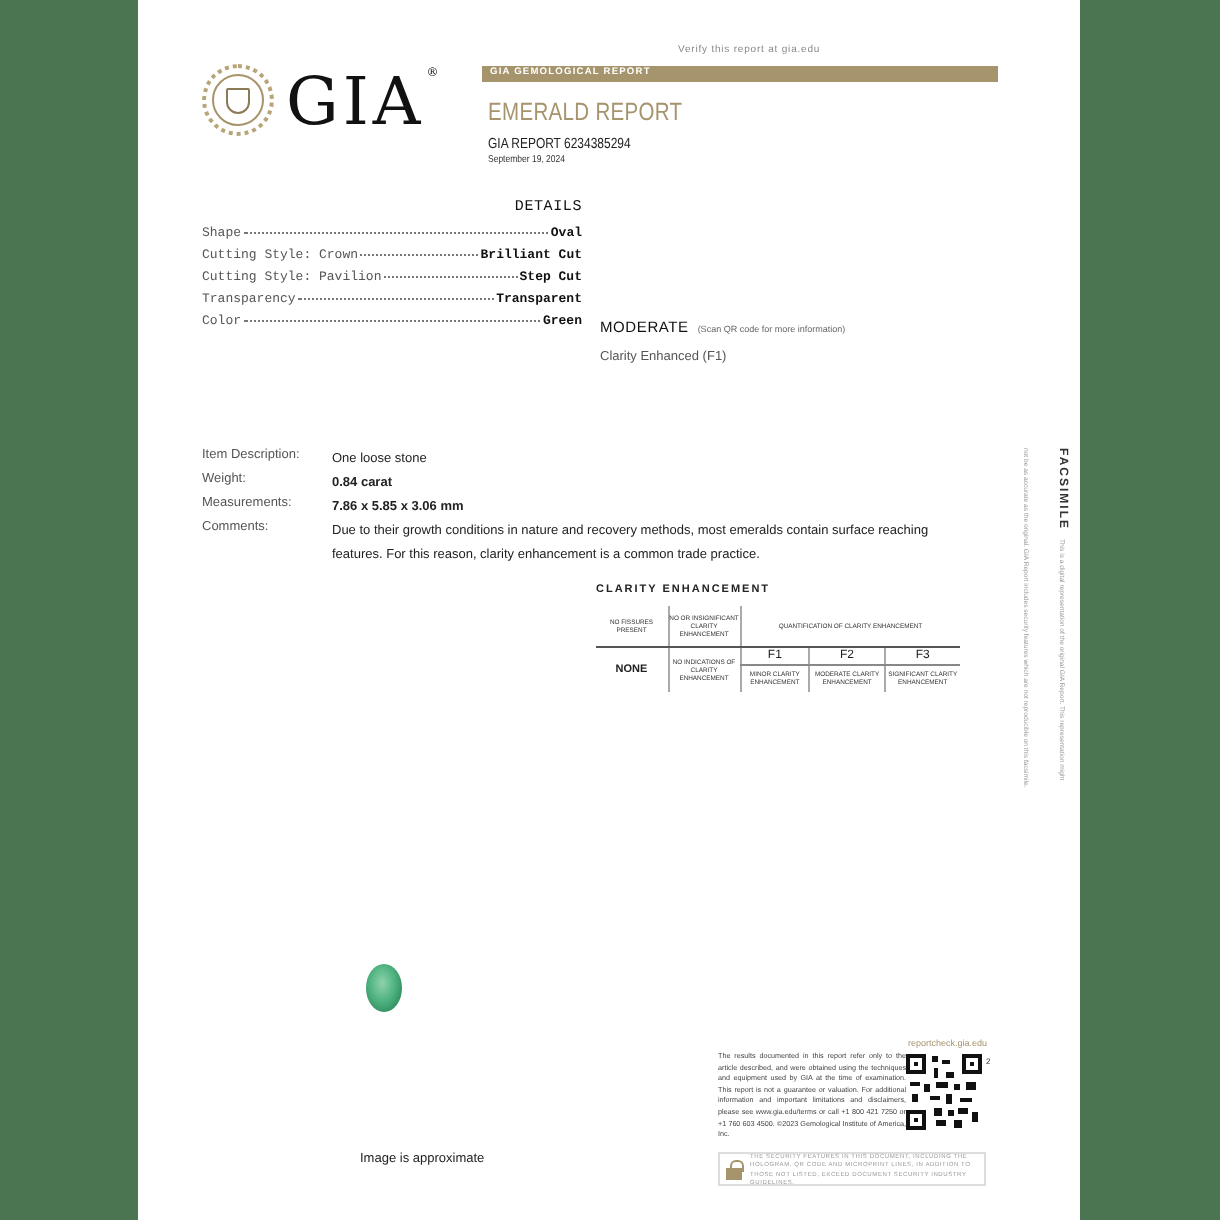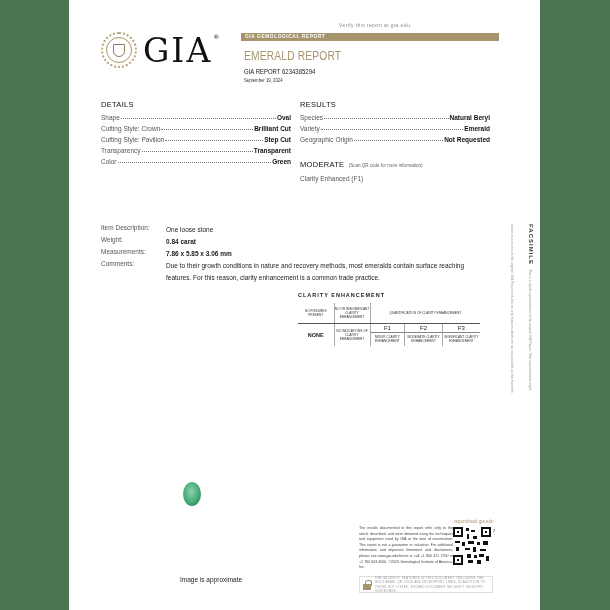--- a/index.html
+++ b/index.html
@@ -16,21 +16,21 @@
   .reg { font-size: 6px; vertical-align: top; margin-left: 1px; }
 
   .verify { position: absolute; left: 270px; top: 22px; font-family: "Liberation Sans Narrow", "Liberation Sans", sans-serif; font-size: 5px; color: #888; letter-spacing: 0.4px; }
   .goldbar { position: absolute; left: 172px; top: 33px; width: 258px; height: 8px; background: #a5946c; }
   .goldbar span { font-family: "Liberation Sans", sans-serif; color: #fff; font-weight: bold; font-size: 4.8px; letter-spacing: 0.6px; position: absolute; left: 4px; top: 1px; }
   .rep-title { position: absolute; left: 175px; top: 49px; font-family: "Liberation Sans", sans-serif; font-size: 12.5px; color: #a5946c; letter-spacing: 0.2px; transform: scaleX(0.82); transform-origin: left; }
   .rep-num { position: absolute; left: 175px; top: 67px; font-family: "Liberation Sans", sans-serif; font-size: 7.3px; color: #222; transform: scaleX(0.82); transform-origin: left; }
   .rep-date { position: absolute; left: 175px; top: 77px; font-family: "Liberation Sans", sans-serif; font-size: 5px; color: #333; transform: scaleX(0.85); transform-origin: left; }
 
   
-  .section { position: absolute; font-family: Liberation Sans, sans-serif; }
+  .section { position: absolute; font-family: Liberation Mono, monospace; text-align: right; }
   .section h3 { font-size: 7.5px; font-weight: normal; color: #111; letter-spacing: 0.3px; margin-bottom: 5px; }
   .row { display: flex; align-items: baseline; font-size: 6.5px; height: 11px; }
   .row .lbl { color: #555; white-space: nowrap; }
   .row .dots { flex: 1; border-bottom: 1px dotted #777; margin: 0 1px; transform: translateY(-1px); }
   .row .val { color: #111; font-weight: bold; white-space: nowrap; }
   .details { left: 32px; top: 100px; width: 190px; }
   .results { left: 231px; top: 100px; width: 190px; }
   .treat { position: absolute; left: 231px; top: 153px; font-family: "Liberation Sans", sans-serif; }
   .treat .t-h { font-size: 7.5px; color: #111; letter-spacing: 0.3px; }
   .treat .t-note { font-size: 4.5px; color: #666; letter-spacing: 0; }
@@ -122,38 +122,20 @@
         <span class="dots"></span>
         <span class="val">Transparent</span>
       </div>
     <div class="row">
         <span class="lbl">Color</span>
         <span class="dots"></span>
         <span class="val">Green</span>
       </div>
   </div>
 
-  <div class="section results">
-    <h3>RESULTS</h3>
-    <div class="row">
-        <span class="lbl">Species</span>
-        <span class="dots"></span>
-        <span class="val">Natural Beryl</span>
-      </div>
-    <div class="row">
-        <span class="lbl">Variety</span>
-        <span class="dots"></span>
-        <span class="val">Emerald</span>
-      </div>
-    <div class="row">
-        <span class="lbl">Geographic Origin</span>
-        <span class="dots"></span>
-        <span class="val">Not Requested</span>
-      </div>
-  </div>
 
   <div class="treat">
     <div><span class="t-h">MODERATE</span> <span class="t-note">(Scan QR code for more information)</span></div>
     <div class="t-val">Clarity Enhanced (F1)</div>
   </div>
 
   <div class="info">
     <div class="info-row">
         <span class="k">Item Description:</span>
         <span class="v">One loose stone</span>

